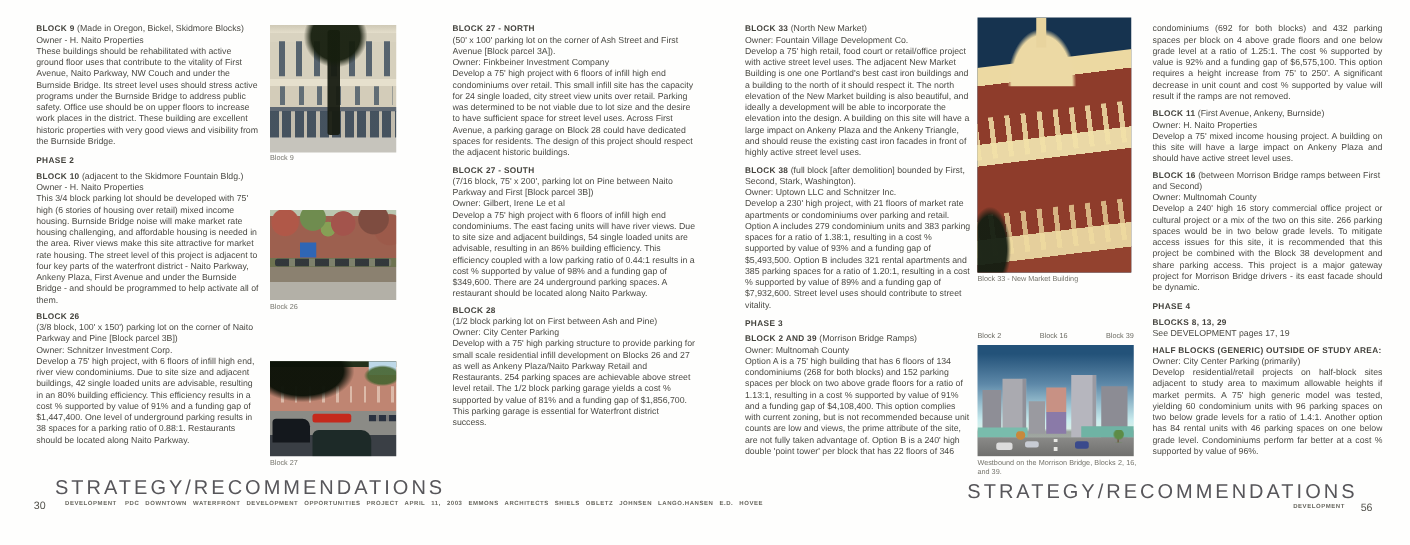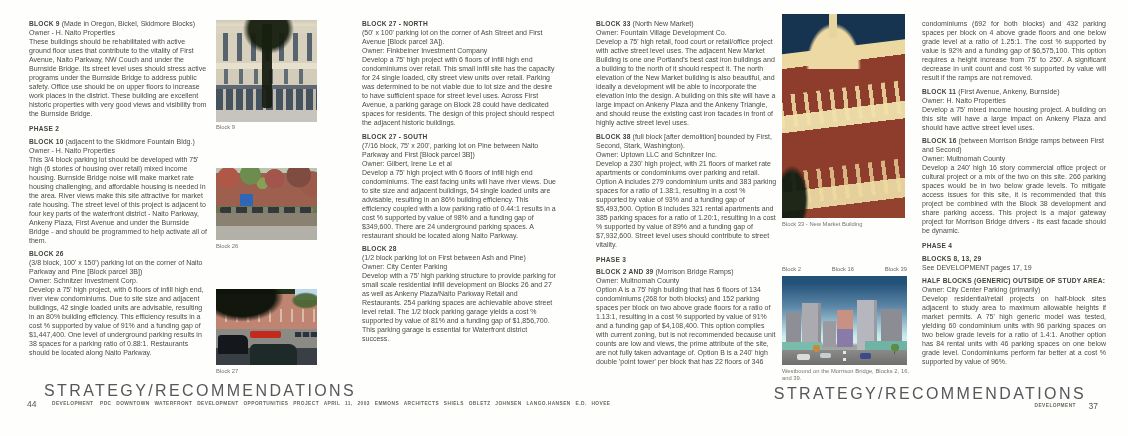--- a/index.html
+++ b/index.html
@@ -143,21 +143,21 @@
     <div class="btext">Develop a 75' high project with 6 floors of infill high end condominiums.  The east facing units will have river views.  Due to site size and adjacent buildings, 54 single loaded units are advisable, resulting in an 86% building efficiency.  This efficiency coupled with a low parking ratio of 0.44:1 results in a cost % supported by value of 98% and a funding gap of $349,600.  There are 24 underground parking spaces.  A restaurant should be located along Naito Parkway.</div>
   </div>
   <div class="block">
     <div><span class="blabel">BLOCK 28</span><span class="btitle btitle-block">(1/2 block parking lot on First between Ash and Pine)</span></div>
     <div>Owner: City Center Parking</div>
     <div class="btext">Develop with a 75' high parking structure to provide parking for small scale residential infill development on Blocks 26 and 27 as well as Ankeny Plaza/Naito Parkway Retail and Restaurants.  254 parking spaces are achievable above street level retail.  The 1/2 block parking garage yields a cost % supported by value of 81% and a funding gap of $1,856,700.  This parking garage is essential for Waterfront district success.</div>
   </div>
 </div>
 
 <div class="sect-title" style="left:44px;top:382px;">STRATEGY/RECOMMENDATIONS</div>
-<div class="pagenum" style="left:27px;top:399px;">44</div>
+<div class="pagenum" style="left:27px;top:399px;">30</div>
 <div class="foot-small" style="left:52px;top:401px;">DEVELOPMENT</div>
 <div class="foot-small credits" style="left:100px;top:401px;">PDC DOWNTOWN WATERFRONT DEVELOPMENT OPPORTUNITIES PROJECT   APRIL 11, 2003   EMMONS ARCHITECTS   SHIELS OBLETZ JOHNSEN   LANGO.HANSEN   E.D. HOVEE</div>
 
 <div class="col" style="left:596px;width:182px;">
   <div class="block">
     <div><span class="blabel">BLOCK 33</span> <span class="btitle">(North New Market)</span></div>
     <div>Owner: Fountain Village Development Co.</div>
     <div class="btext">Develop a 75' high retail, food court or retail/office project with active street level uses.  The adjacent New Market Building is one one Portland's best cast iron buildings and a building to the north of it should respect it.  The north elevation of the New Market building is also beautiful, and ideally a development will be able to incorporate the elevation into the design.  A building on this site will have a large impact on Ankeny Plaza and the Ankeny Triangle, and should reuse the existing cast iron facades in front of highly active street level uses.</div>
   </div>
   <div class="block">
@@ -229,13 +229,13 @@
   </div>
   <div class="block">
     <div class="blabel">HALF BLOCKS (GENERIC) OUTSIDE OF STUDY AREA:</div>
     <div>Owner: City Center Parking (primarily)</div>
     <div class="btext">Develop residential/retail projects on half-block sites adjacent to study area to maximum allowable heights if market permits.  A 75' high generic model was tested, yielding 60 condominium units with 96 parking spaces on two below grade levels for a ratio of 1.4:1.  Another option has 84 rental units with 46 parking spaces on one below grade level.  Condominiums perform far better at a cost % supported by value of 96%.</div>
   </div>
 </div>
 
 <div class="sect-title" style="right:42px;top:385px;">STRATEGY/RECOMMENDATIONS</div>
 <div class="foot-small" style="right:52px;top:403px;">DEVELOPMENT</div>
-<div class="pagenum" style="right:30px;top:401px;">37</div>
+<div class="pagenum" style="right:30px;top:401px;">56</div>
 
 </body></html>

